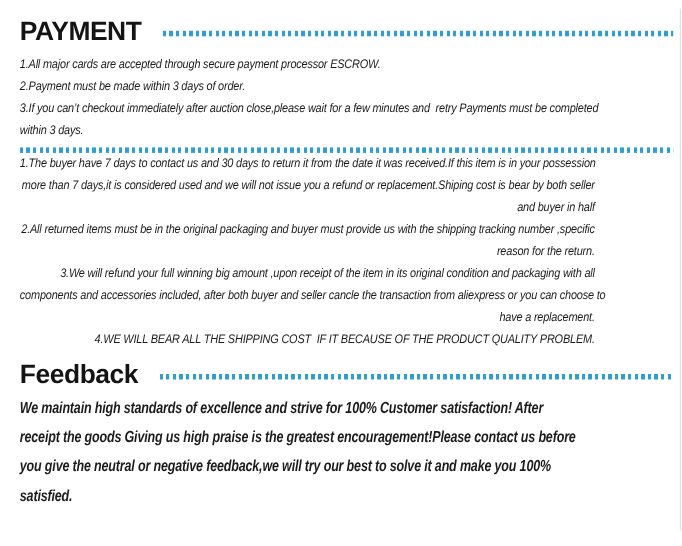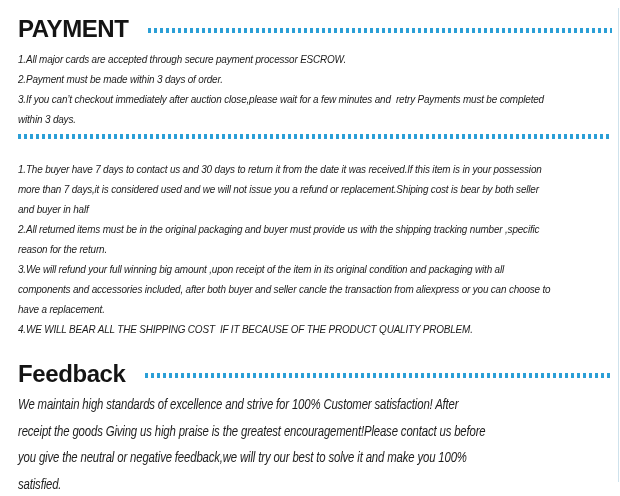--- a/index.html
+++ b/index.html
@@ -59,30 +59,30 @@
     white-space: pre;          
     transform-origin: 0 50%;
   }
   .body.small { margin-top: 6px; }
   .body.small .line {
     font-size: 11.3px;
     line-height: 20px;
     letter-spacing: -0.2px;
     transform: scaleX(0.88);
   }
-  .body.big { margin-top: 3px; }
+  .body.big { margin-top: 3px; font-weight: bold; }
   .body.big .line {
     font-size: 14.6px;
     line-height: 26.6px;
     letter-spacing: -0.2px;
     transform: scaleX(0.78);
   }
   #section-returns-policy { margin-top: 2px; }
-  #section-returns-policy .body { margin-top: 20px; }
-  #section-feedback { margin-top: 20px; }
+  #section-returns-policy .body { margin-top: 0; text-align: right; }
+  #section-feedback { margin-top: 7px; }
 </style>
 </head>
 <body>
 
 <div class="page">
   <div class="edge-line"></div>
 
   <section id="section-payment">
     <div class="sec-head">
       <h2 class="sec-title">PAYMENT</h2>

